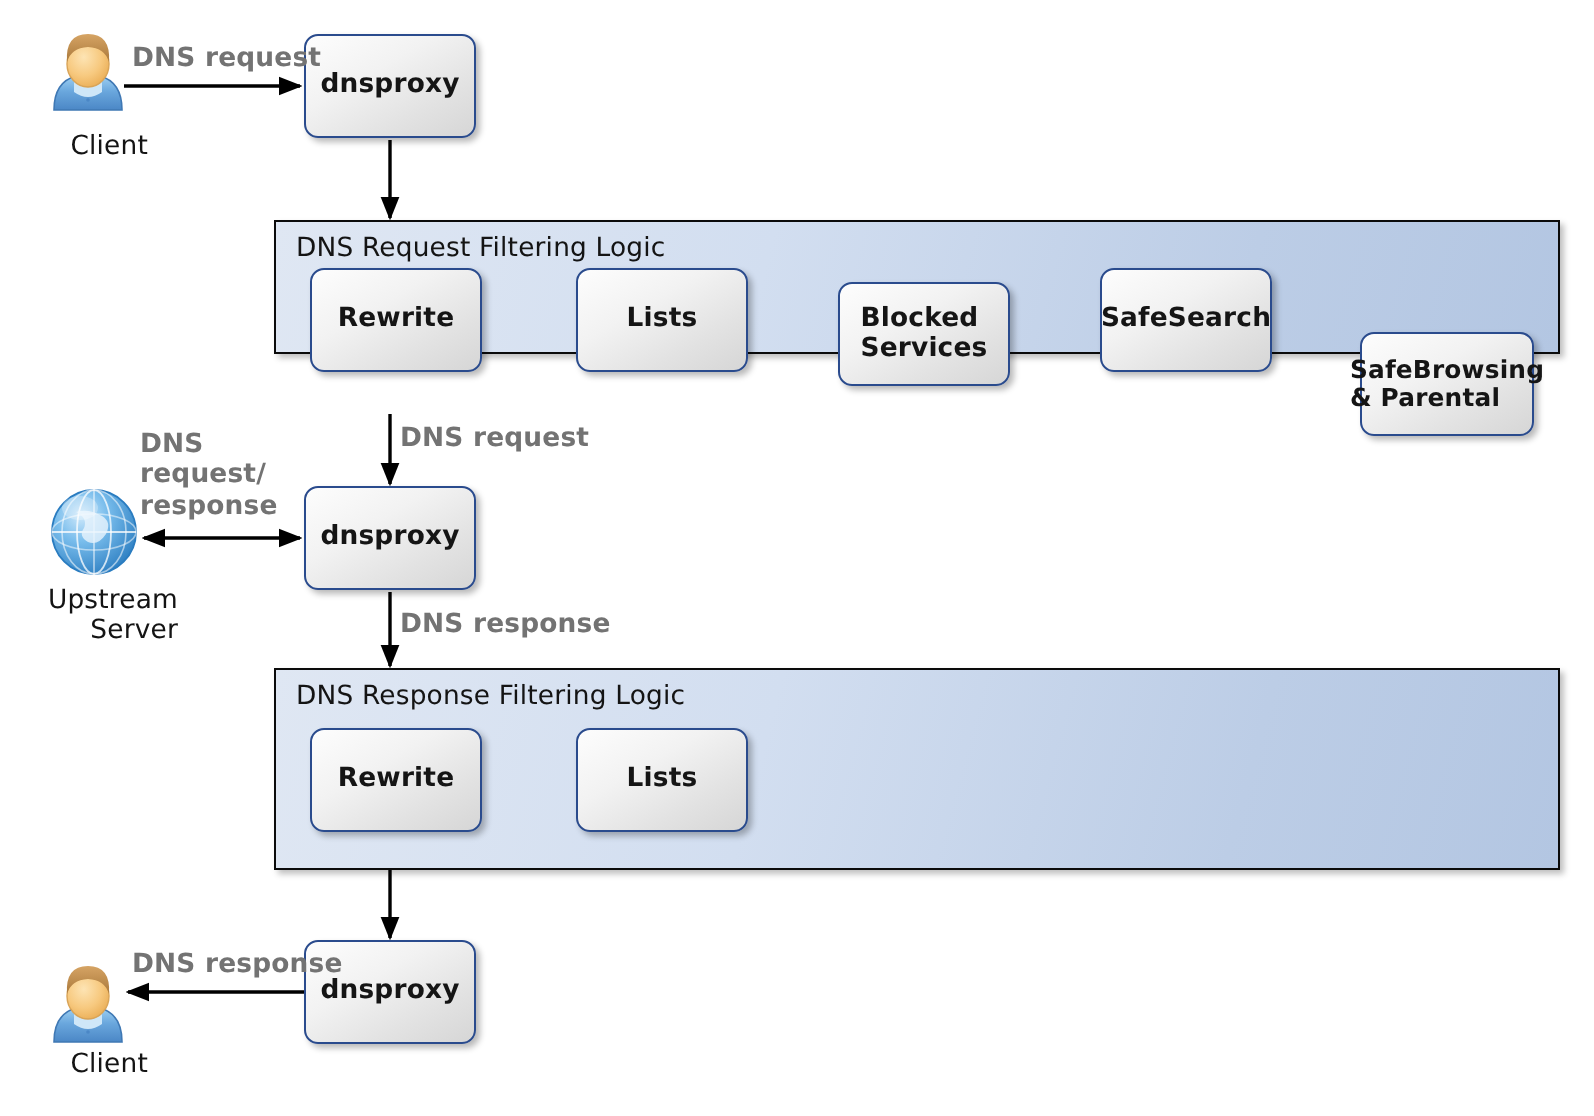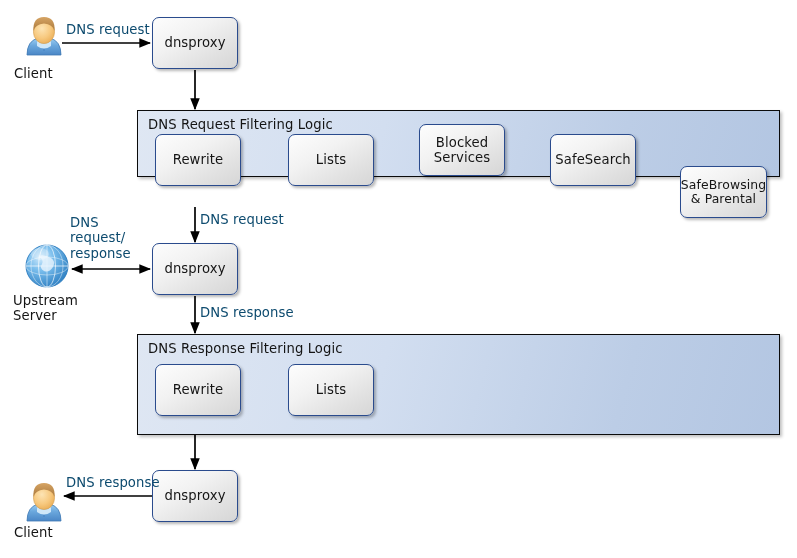--- a/index.html
+++ b/index.html
@@ -22,26 +22,26 @@
   .node {
     position: absolute;
     box-sizing: border-box;
     border: 1.6px solid #2a4b8d;
     border-radius: 7px;
     background: linear-gradient(150deg, #fdfdfd 0%, #f2f2f2 38%, #e2e2e2 72%, #d6d6d6 100%);
     box-shadow: 2px 2px 3px rgba(0,0,0,0.28);
     display: flex;
     align-items: center;
     justify-content: center;
-    text-align: center;
     color: #151515;
     font-size: 13.2px;
     line-height: 1.16;
     letter-spacing: 0.1px;
     white-space: pre-line;
+    font-weight: bold;
   }
 
   
   .group {
     position: absolute;
     box-sizing: border-box;
     border: 1.7px solid #0b0b0b;
     background: linear-gradient(105deg, #dfe7f3 0%, #d2def0 38%, #bccde6 75%, #b3c6e2 100%);
     box-shadow: 2px 2px 3px rgba(0,0,0,0.25);
   }
@@ -51,33 +51,34 @@
     top: 6px;
     font-size: 13.2px;
     color: #141414;
     letter-spacing: 0.1px;
   }
 
   
   .elabel {
     position: absolute;
     font-size: 13.2px;
-    color: #0c4a6e;
+    color: #737373;
     line-height: 1.17;
     white-space: pre-line;
     letter-spacing: 0.1px;
+    font-weight: bold;
   }
   .elabel.center { text-align: left; }
 
   
   .caption {
     position: absolute;
     font-size: 13.2px;
     color: #141414;
-    text-align: left;
+    text-align: right;
     line-height: 1.17;
     white-space: pre-line;
     letter-spacing: 0.1px;
   }
 
   
   svg.overlay {
     position: absolute;
     left: 0; top: 0;
     width: 797px;
@@ -173,21 +174,21 @@
   <div class="group" style="left:137px; top:334px; width:643px; height:101px;">
     <div class="group-title">DNS Response Filtering Logic</div>
   </div>
 
   <div class="node" style="left:152px; top:17px; width:86px; height:52px;">dnsproxy</div>
 
   <div class="node" style="left:155px; top:134px; width:86px; height:52px;">Rewrite</div>
 
   <div class="node" style="left:288px; top:134px; width:86px; height:52px;">Lists</div>
 
-  <div class="node" style="left:419px; top:124px; width:86px; height:52px;">Blocked
+  <div class="node" style="left:419px; top:141px; width:86px; height:52px;">Blocked
 Services</div>
 
   <div class="node" style="left:550px; top:134px; width:86px; height:52px;">SafeSearch</div>
 
   <div class="node" style="left:680px; top:134px; width:87px; height:52px; font-size:12.4px;margin-top:32px;">SafeBrowsing
 &amp; Parental</div>
 
   <div class="node" style="left:152px; top:243px; width:86px; height:52px;">dnsproxy</div>
 
   <div class="node" style="left:155px; top:364px; width:86px; height:52px;">Rewrite</div>

